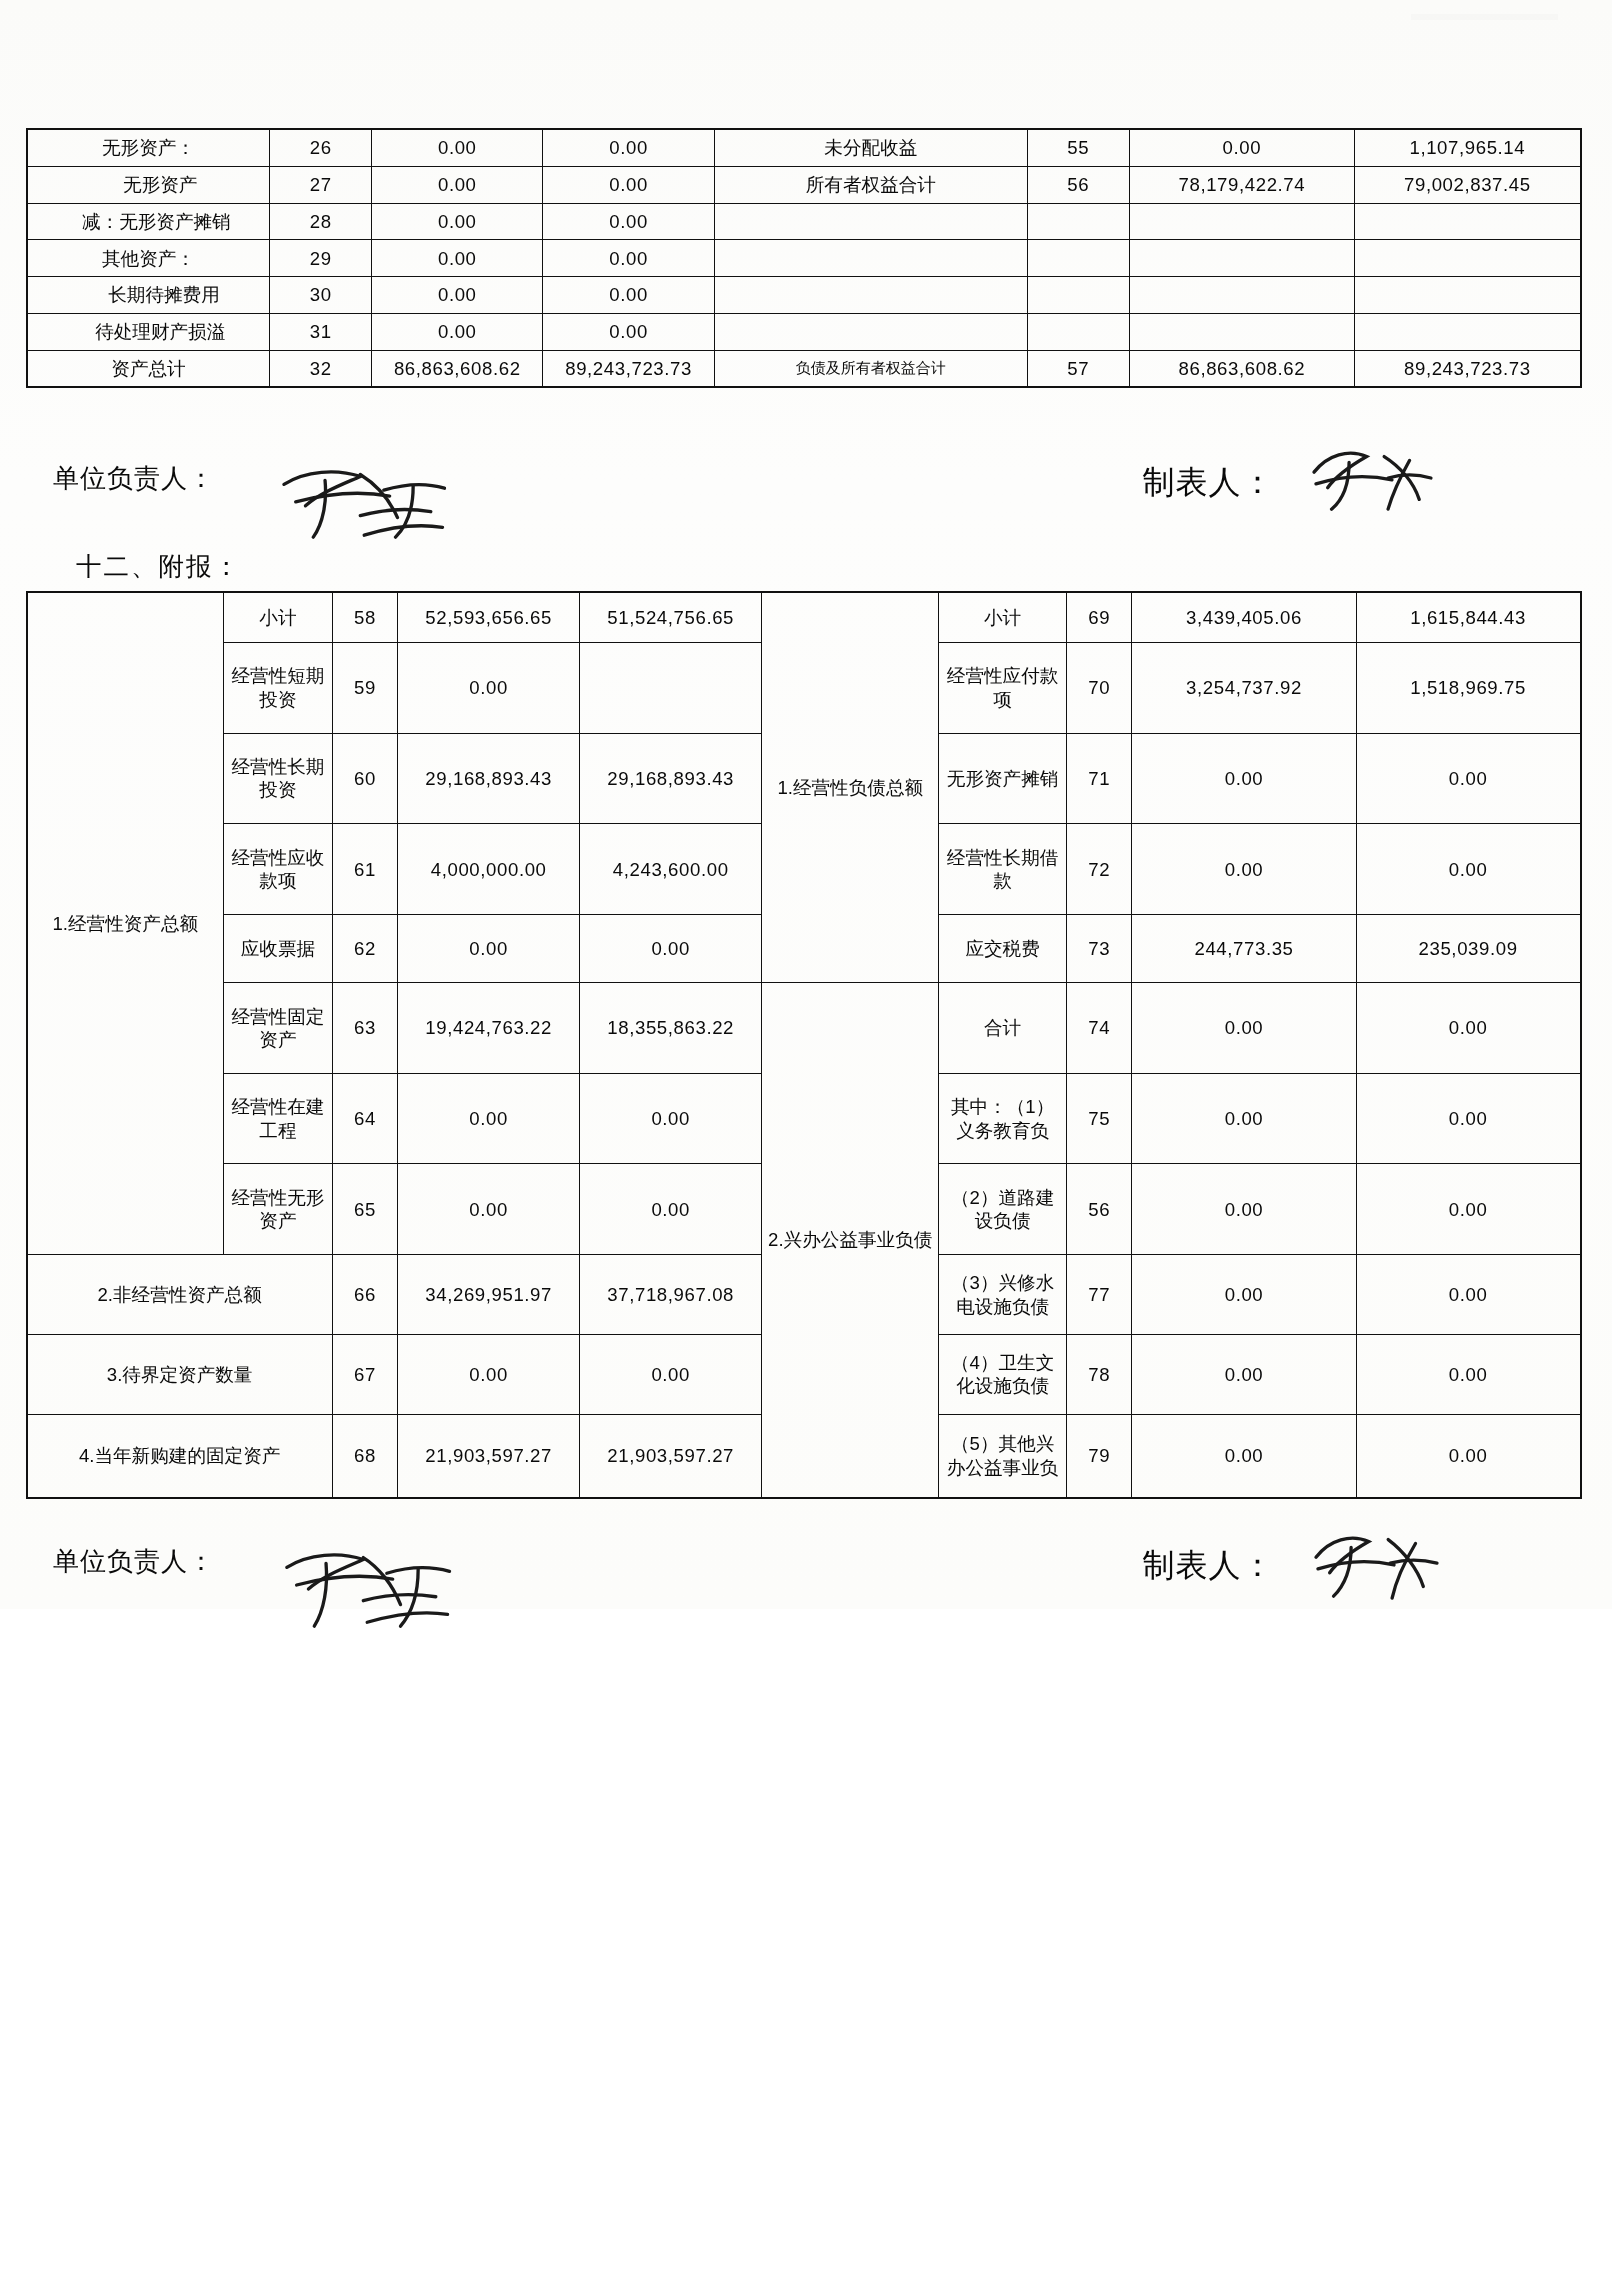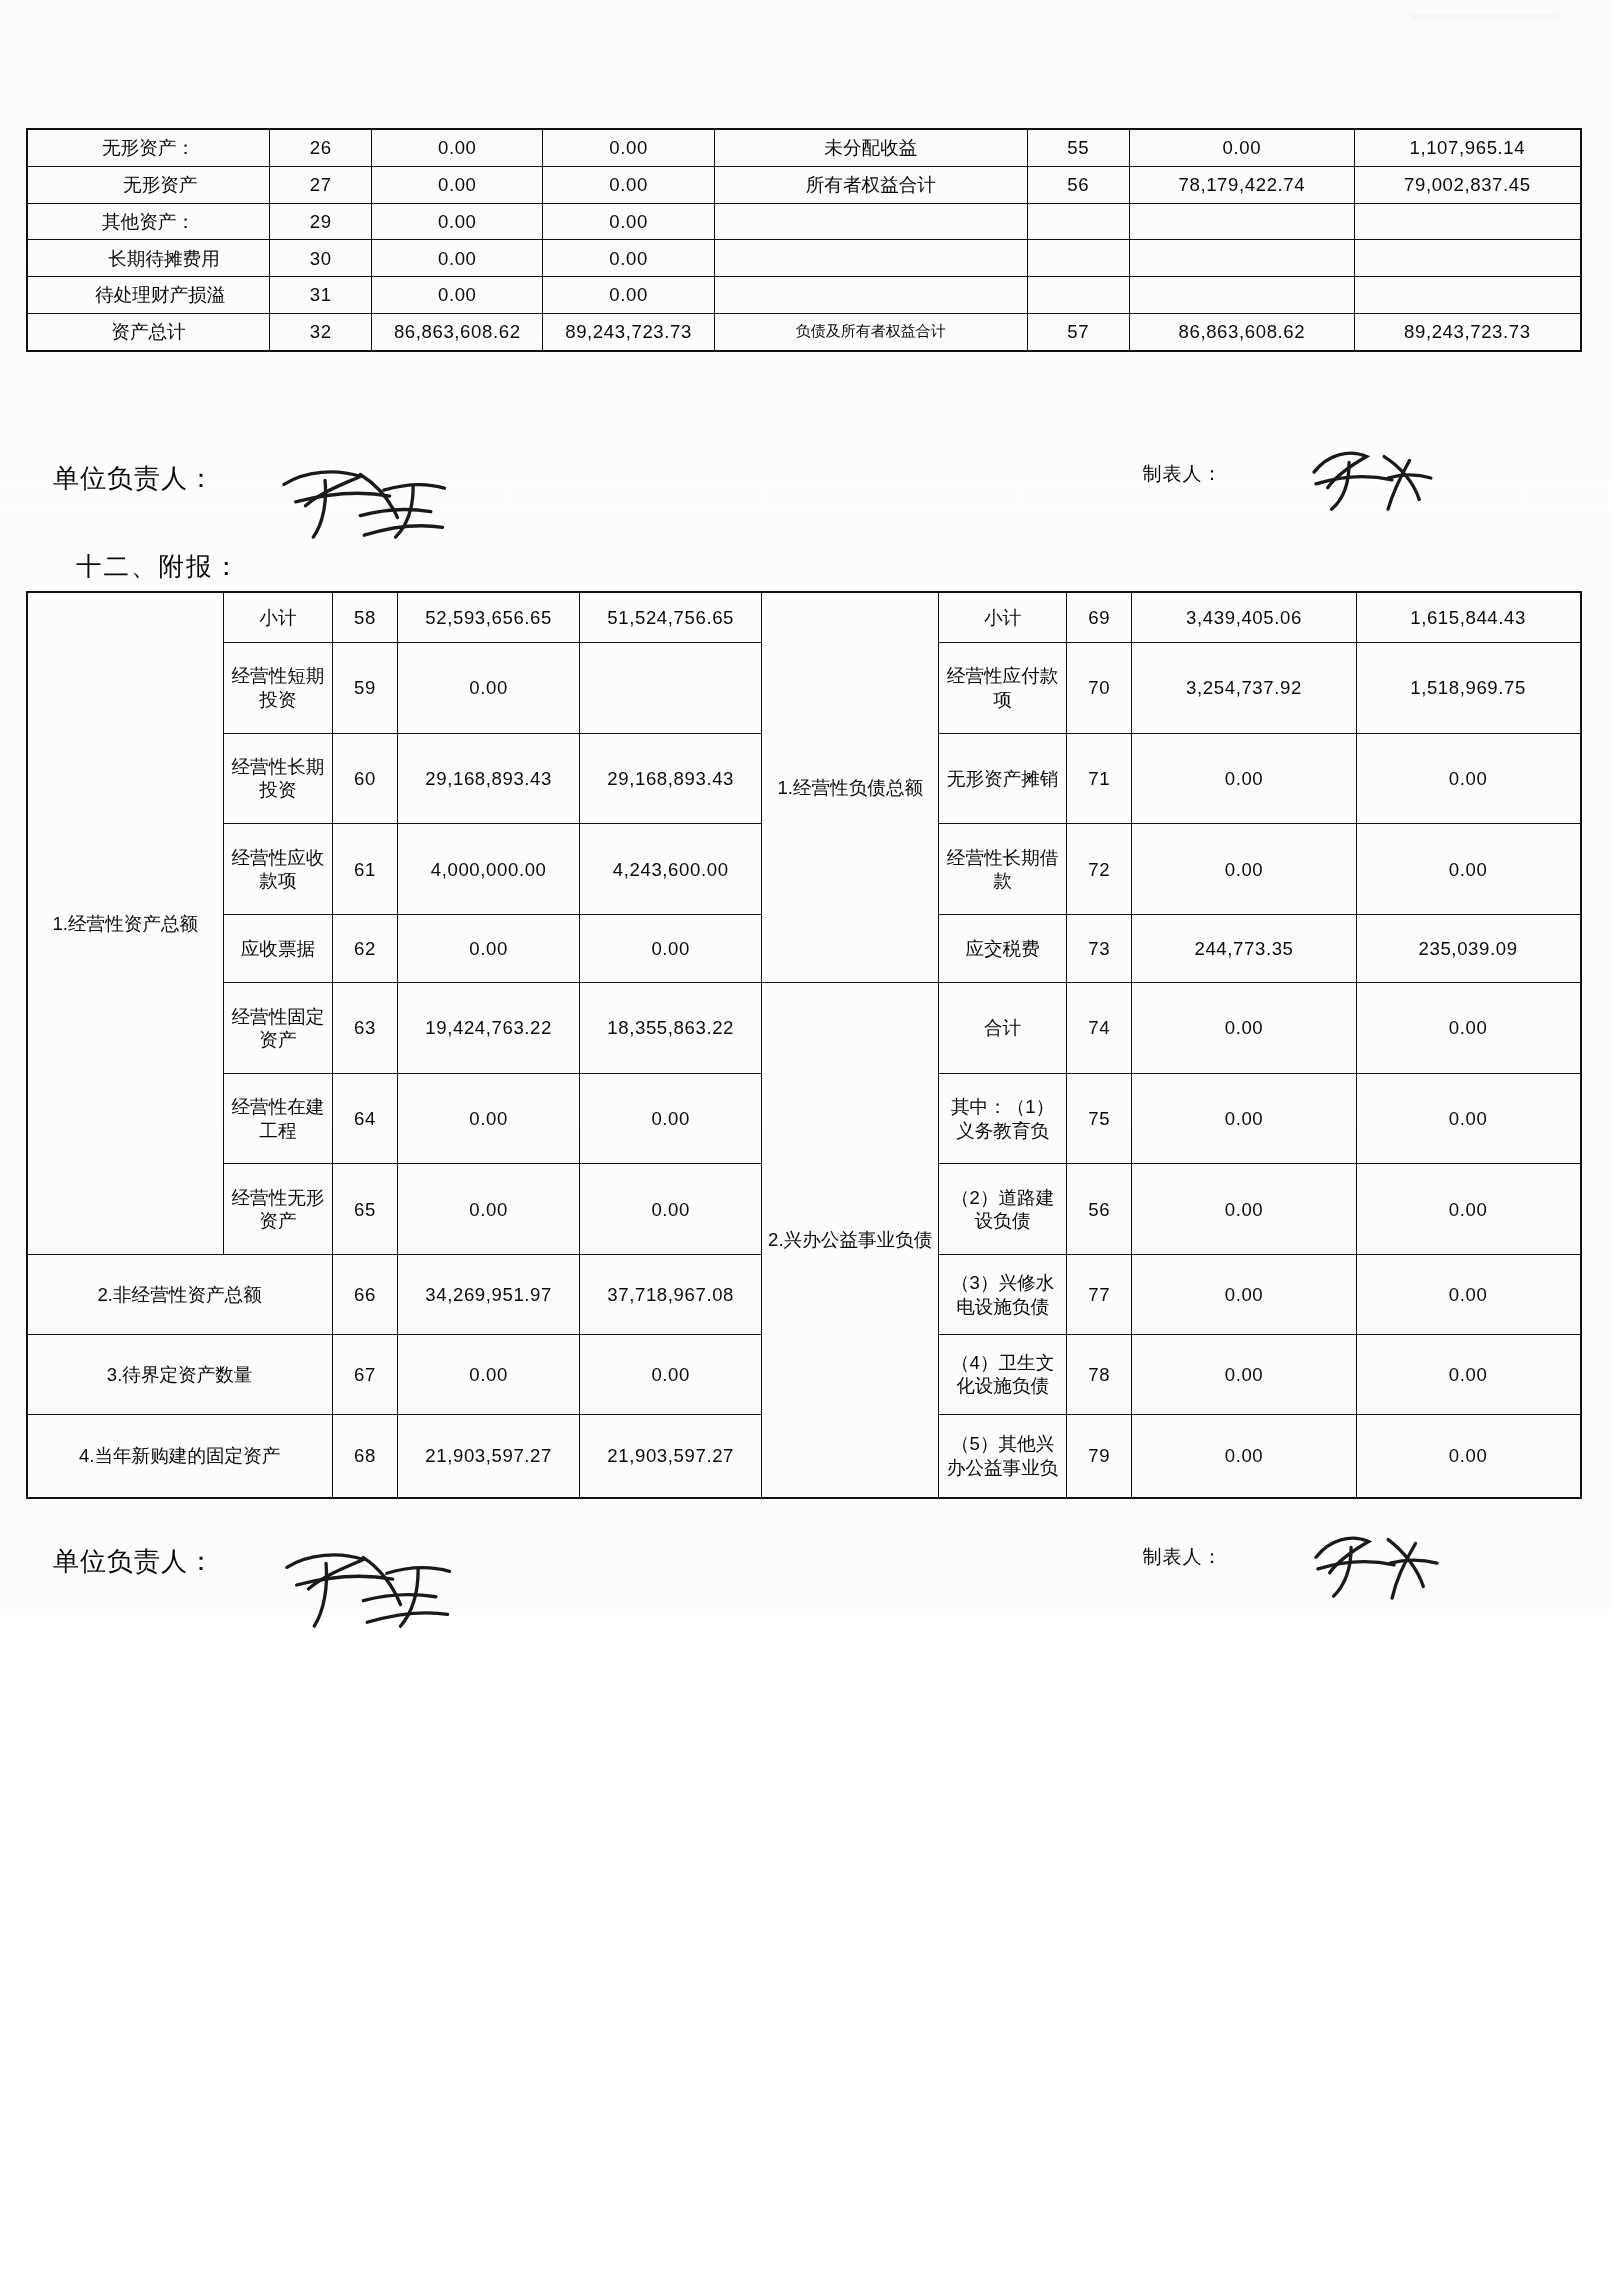--- a/index.html
+++ b/index.html
@@ -87,21 +87,21 @@
     position: absolute;
     left: 27.4px;
     top: 0;
     font-size: 26px;
     letter-spacing: 1px;
   }
   .sig-right {
     position: absolute;
     left: 1117px;
     top: 0;
-    font-size: 19px;
+    font-size: 32px;
     letter-spacing: 1px;
   }
 
   
   .scribble {
     position: absolute;
     pointer-events: none;
   }
 
   #section-label {
@@ -174,20 +174,30 @@
         </tr>
         <tr>
           <td class="label-l" style="padding-left:27.4px">无形资产</td>
           <td class="num">27</td>
           <td class="num">0.00</td>
           <td class="num">0.00</td>
           <td class="label-c">所有者权益合计</td>
           <td class="num">56</td>
           <td class="num">78,179,422.74</td>
           <td class="num">79,002,837.45</td>
+        </tr>
+        <tr>
+          <td class="label-l" style="padding-left:19.6px">减：无形资产摊销</td>
+          <td class="num">28</td>
+          <td class="num">0.00</td>
+          <td class="num">0.00</td>
+          <td class="blank"></td>
+          <td class="blank"></td>
+          <td class="blank"></td>
+          <td class="blank"></td>
         </tr>
         <tr>
           <td class="label-l">其他资产：</td>
           <td class="num">29</td>
           <td class="num">0.00</td>
           <td class="num">0.00</td>
           <td class="blank"></td>
           <td class="blank"></td>
           <td class="blank"></td>
           <td class="blank"></td>

